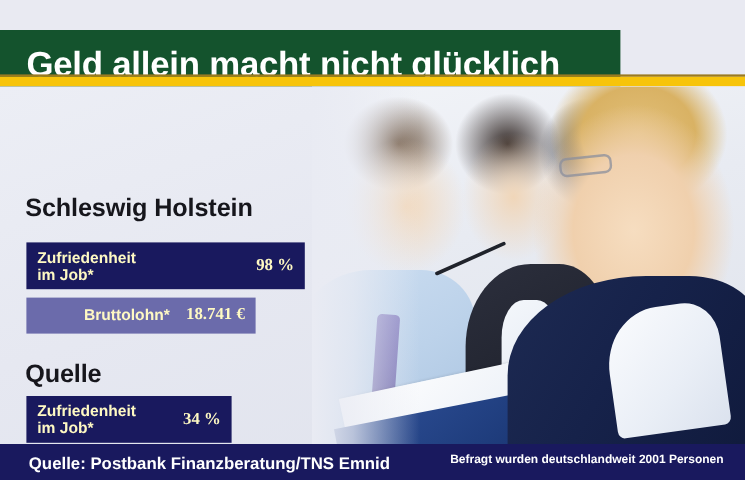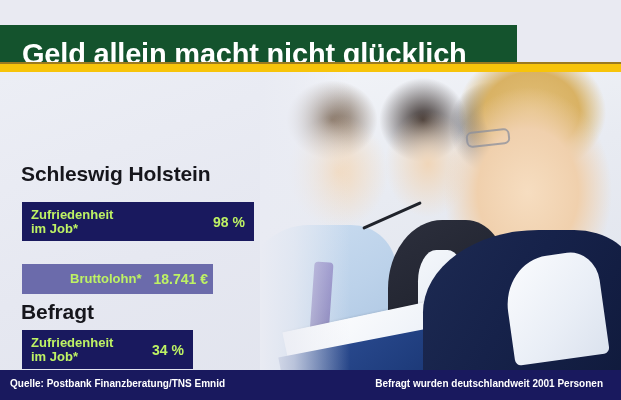--- a/index.html
+++ b/index.html
@@ -206,21 +206,21 @@
   }
   .heading-1 { top: 90px; }
   .heading-2 { top: 228px; }
 
   .bar {
     position: absolute;
     left: 22px;
     box-sizing: border-box;
     display: flex;
     align-items: center;
-    color: #bef264;
+    color: #fef9c3;
     white-space: nowrap;
   }
   .bar-satisfaction {
     background: #19195e;
     height: 39px;
     padding: 0 9px 0 9px;
   }
   .bar-salary {
     background: #6b6bab;
     height: 30px;
@@ -233,41 +233,42 @@
     text-align: left;
   }
   .bar-label-2l {
     white-space: pre-line;
   }
   .bar-value {
     margin-left: auto;
     font-size: 14px;
     font-weight: bold;
     padding-left: 12px;
+    font-family: Liberation Serif, serif;
   }
 
   .bar-sat-1 { top: 130px; width: 232px; }
-  .bar-sal-1 { top: 192px; width: 191px; padding-left: 48px; }
+  .bar-sal-1 { top: 176px; width: 191px; padding-left: 48px; }
   .bar-sat-2 { top: 258px; width: 171px; }
 
   
   .footer-bar {
     position: absolute;
     left: 0;
     top: 370px;
     width: 621px;
     height: 30px;
     background: #19195e;
     box-sizing: border-box;
   }
   .footer-source {
     position: absolute;
-    left: 10px;
+    left: 24px;
     top: 8px;
-    font-size: 10px;
+    font-size: 14px;
     font-weight: bold;
     color: #ffffff;
     white-space: nowrap;
   }
   .footer-note {
     position: absolute;
     right: 18px;
     top: 8px;
     font-size: 10px;
     font-weight: bold;
@@ -309,21 +310,21 @@
       <span class="bar-label bar-label-2l">Zufriedenheit
 im Job*</span>
       <span class="bar-value">98 %</span>
     </div>
 
     <div class="bar bar-salary bar-sal-1">
       <span class="bar-label">Bruttolohn*</span>
       <span class="bar-value">18.741 €</span>
     </div>
 
-    <div class="region-heading heading-2">Befragt</div>
+    <div class="region-heading heading-2">Quelle</div>
 
     <div class="bar bar-satisfaction bar-sat-2">
       <span class="bar-label bar-label-2l">Zufriedenheit
 im Job*</span>
       <span class="bar-value">34 %</span>
     </div>
 
   </div>
 
   <div class="footer-bar">

